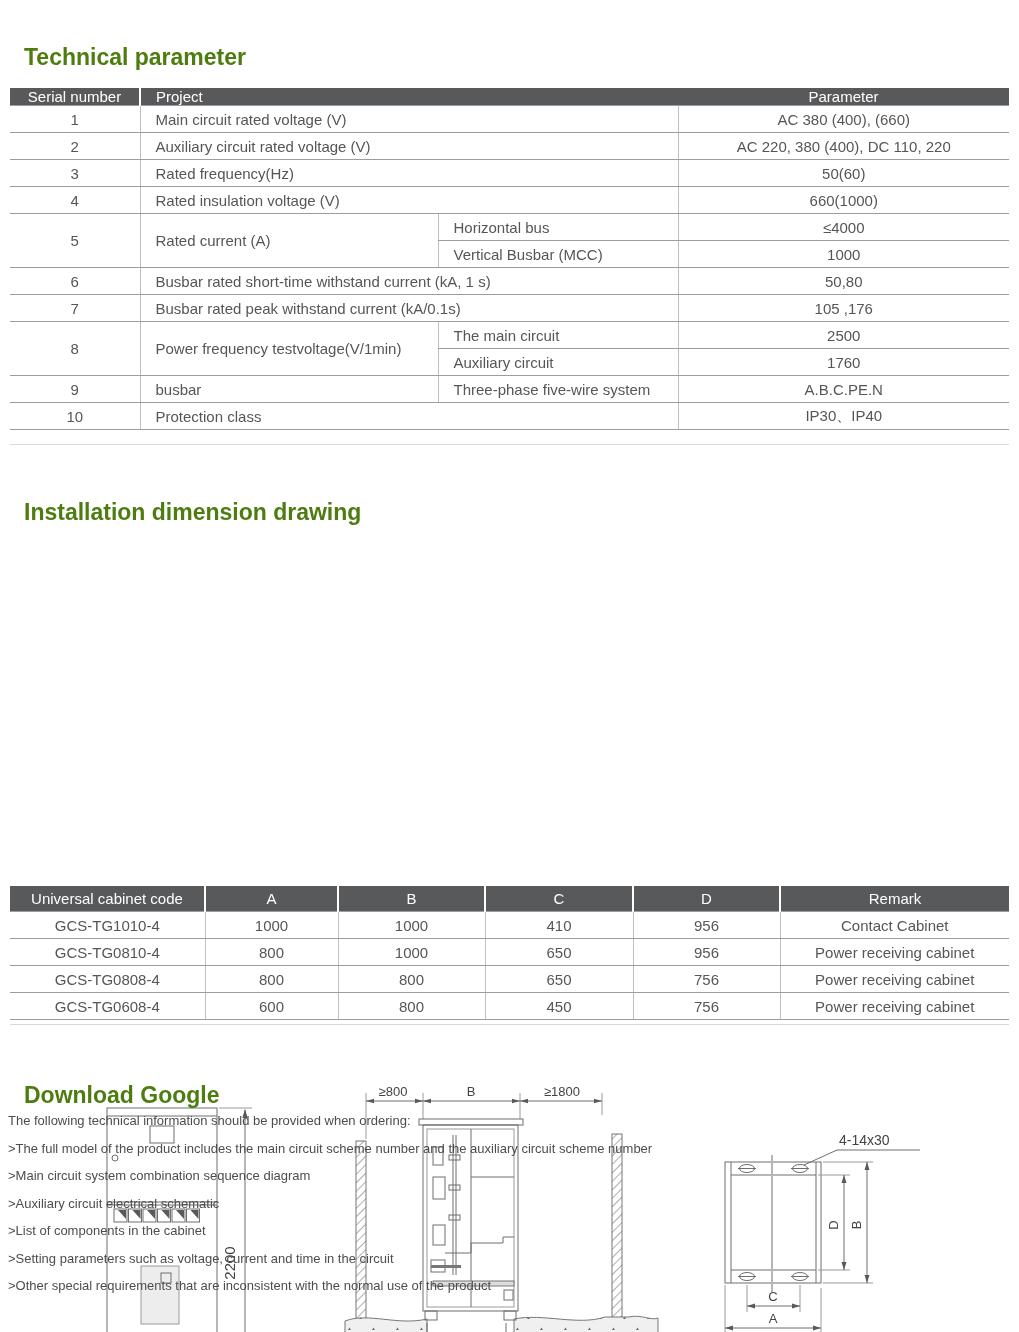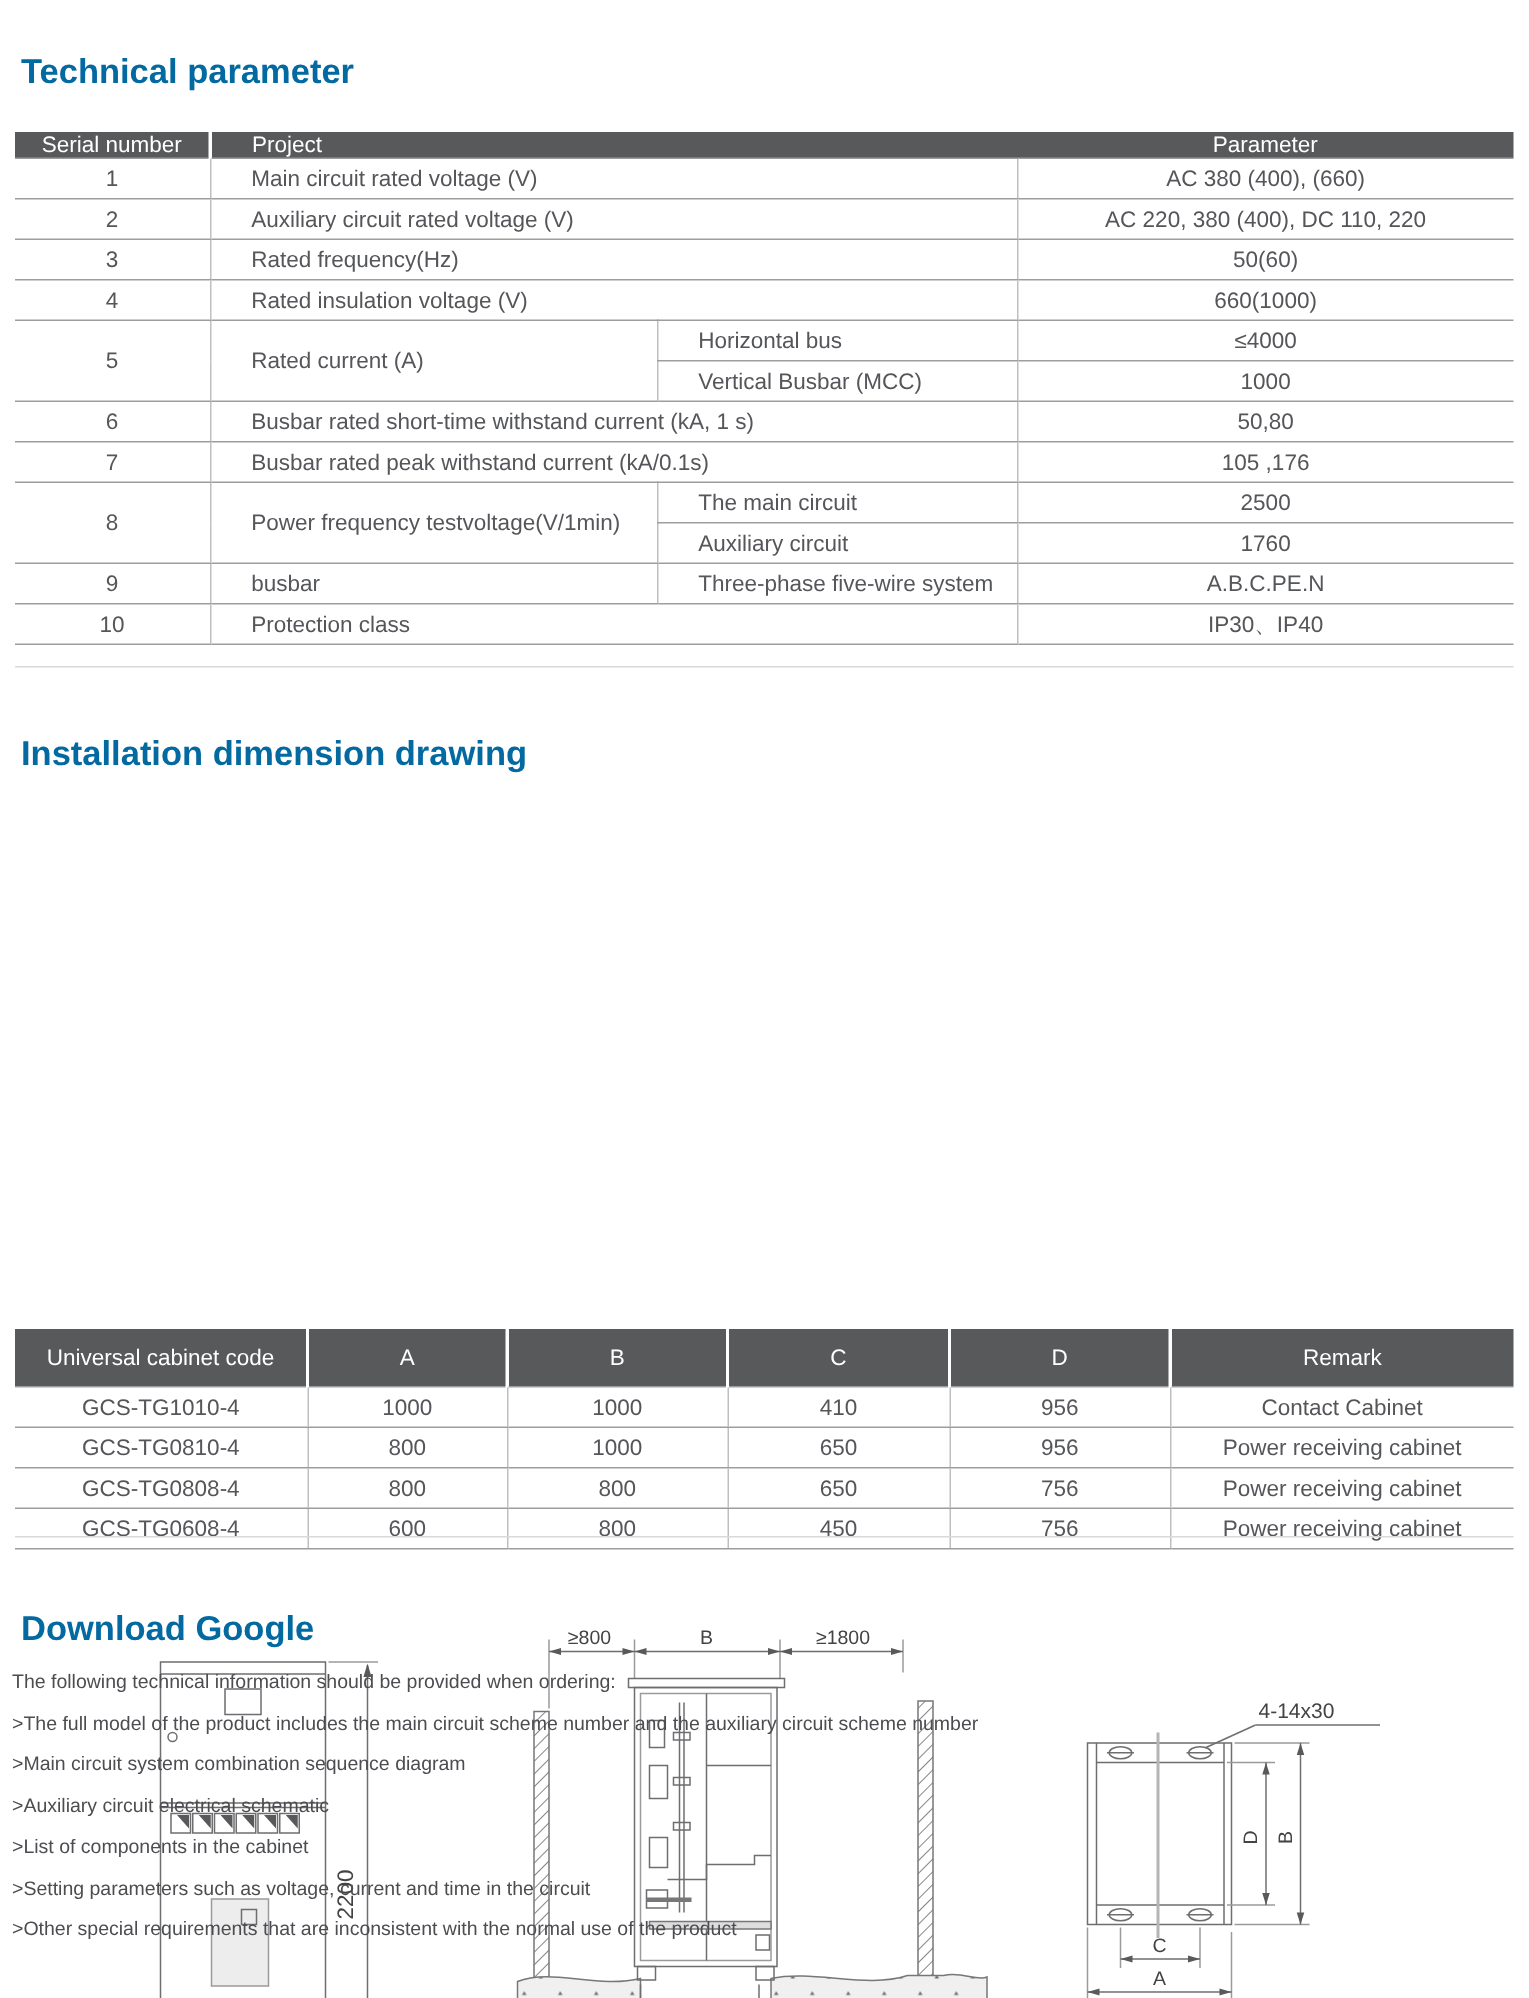--- a/index.html
+++ b/index.html
@@ -1,38 +1,38 @@
 <!DOCTYPE html>
 <html><head>
 <meta charset="utf-8">
 <style>
   html,body{margin:0;padding:0;background:#ffffff;}
   #page{position:relative;width:1019px;height:1332px;background:#fff;
         font-family:"Liberation Sans",sans-serif;color:#55565a;overflow:hidden;}
-  .red-h{position:absolute;left:8px;margin:6px;font-size:23px;font-weight:bold;color:#0369a1;}
+  .red-h{position:absolute;left:8px;margin:16px;font-size:23px;font-weight:bold;color:#4d7c0f;}
   #h-technical{top:28px;}
   #h-installation{top:483px;}
   #h-download{top:1066px;}
 
   table{position:absolute;left:10px;border-collapse:collapse;table-layout:fixed;
         font-size:15px;color:#55565a;}
   th{background:#58595b;color:#ffffff;font-weight:normal;font-size:15px;}
   td{background:#ffffff;}
   th,td{border-bottom:1px solid #9d9da0;padding:0 6px;overflow:hidden;white-space:nowrap;}
 
   #t1{top:88px;width:999px;}
   #t1 th{height:17px;}
   #t1 td{height:26px;}
-  #t1 .l{text-align:left;padding-left:27px;}
+  #t1 .l{text-align:left;padding-left:15px;}
   #t1 .c{text-align:center;}
   #t1 .bl{border-left:1px solid #bfbfc1;}
   #t1 th.sep{border-right:2px solid #ffffff;}
 
   #t2{top:886px;width:999px;}
-  #t2 th{height:38px;text-align:center;}
+  #t2 th{height:25px;text-align:center;}
   #t2 th + th{border-left:2px solid #ffffff;}
   #t2 td{height:26px;text-align:center;margin-top:37px;}
   #t2 td + td{border-left:1px solid #bfbfc1;}
 
   .shadow-line{position:absolute;left:10px;width:999px;border-top:1px solid #d9d9db;}
   #sl1{top:444px;}
   #sl2{top:1024px;}
 
   #drawing-area{position:absolute;left:0;top:540px;width:1019px;height:345px;}
   .dwg{position:absolute;}

